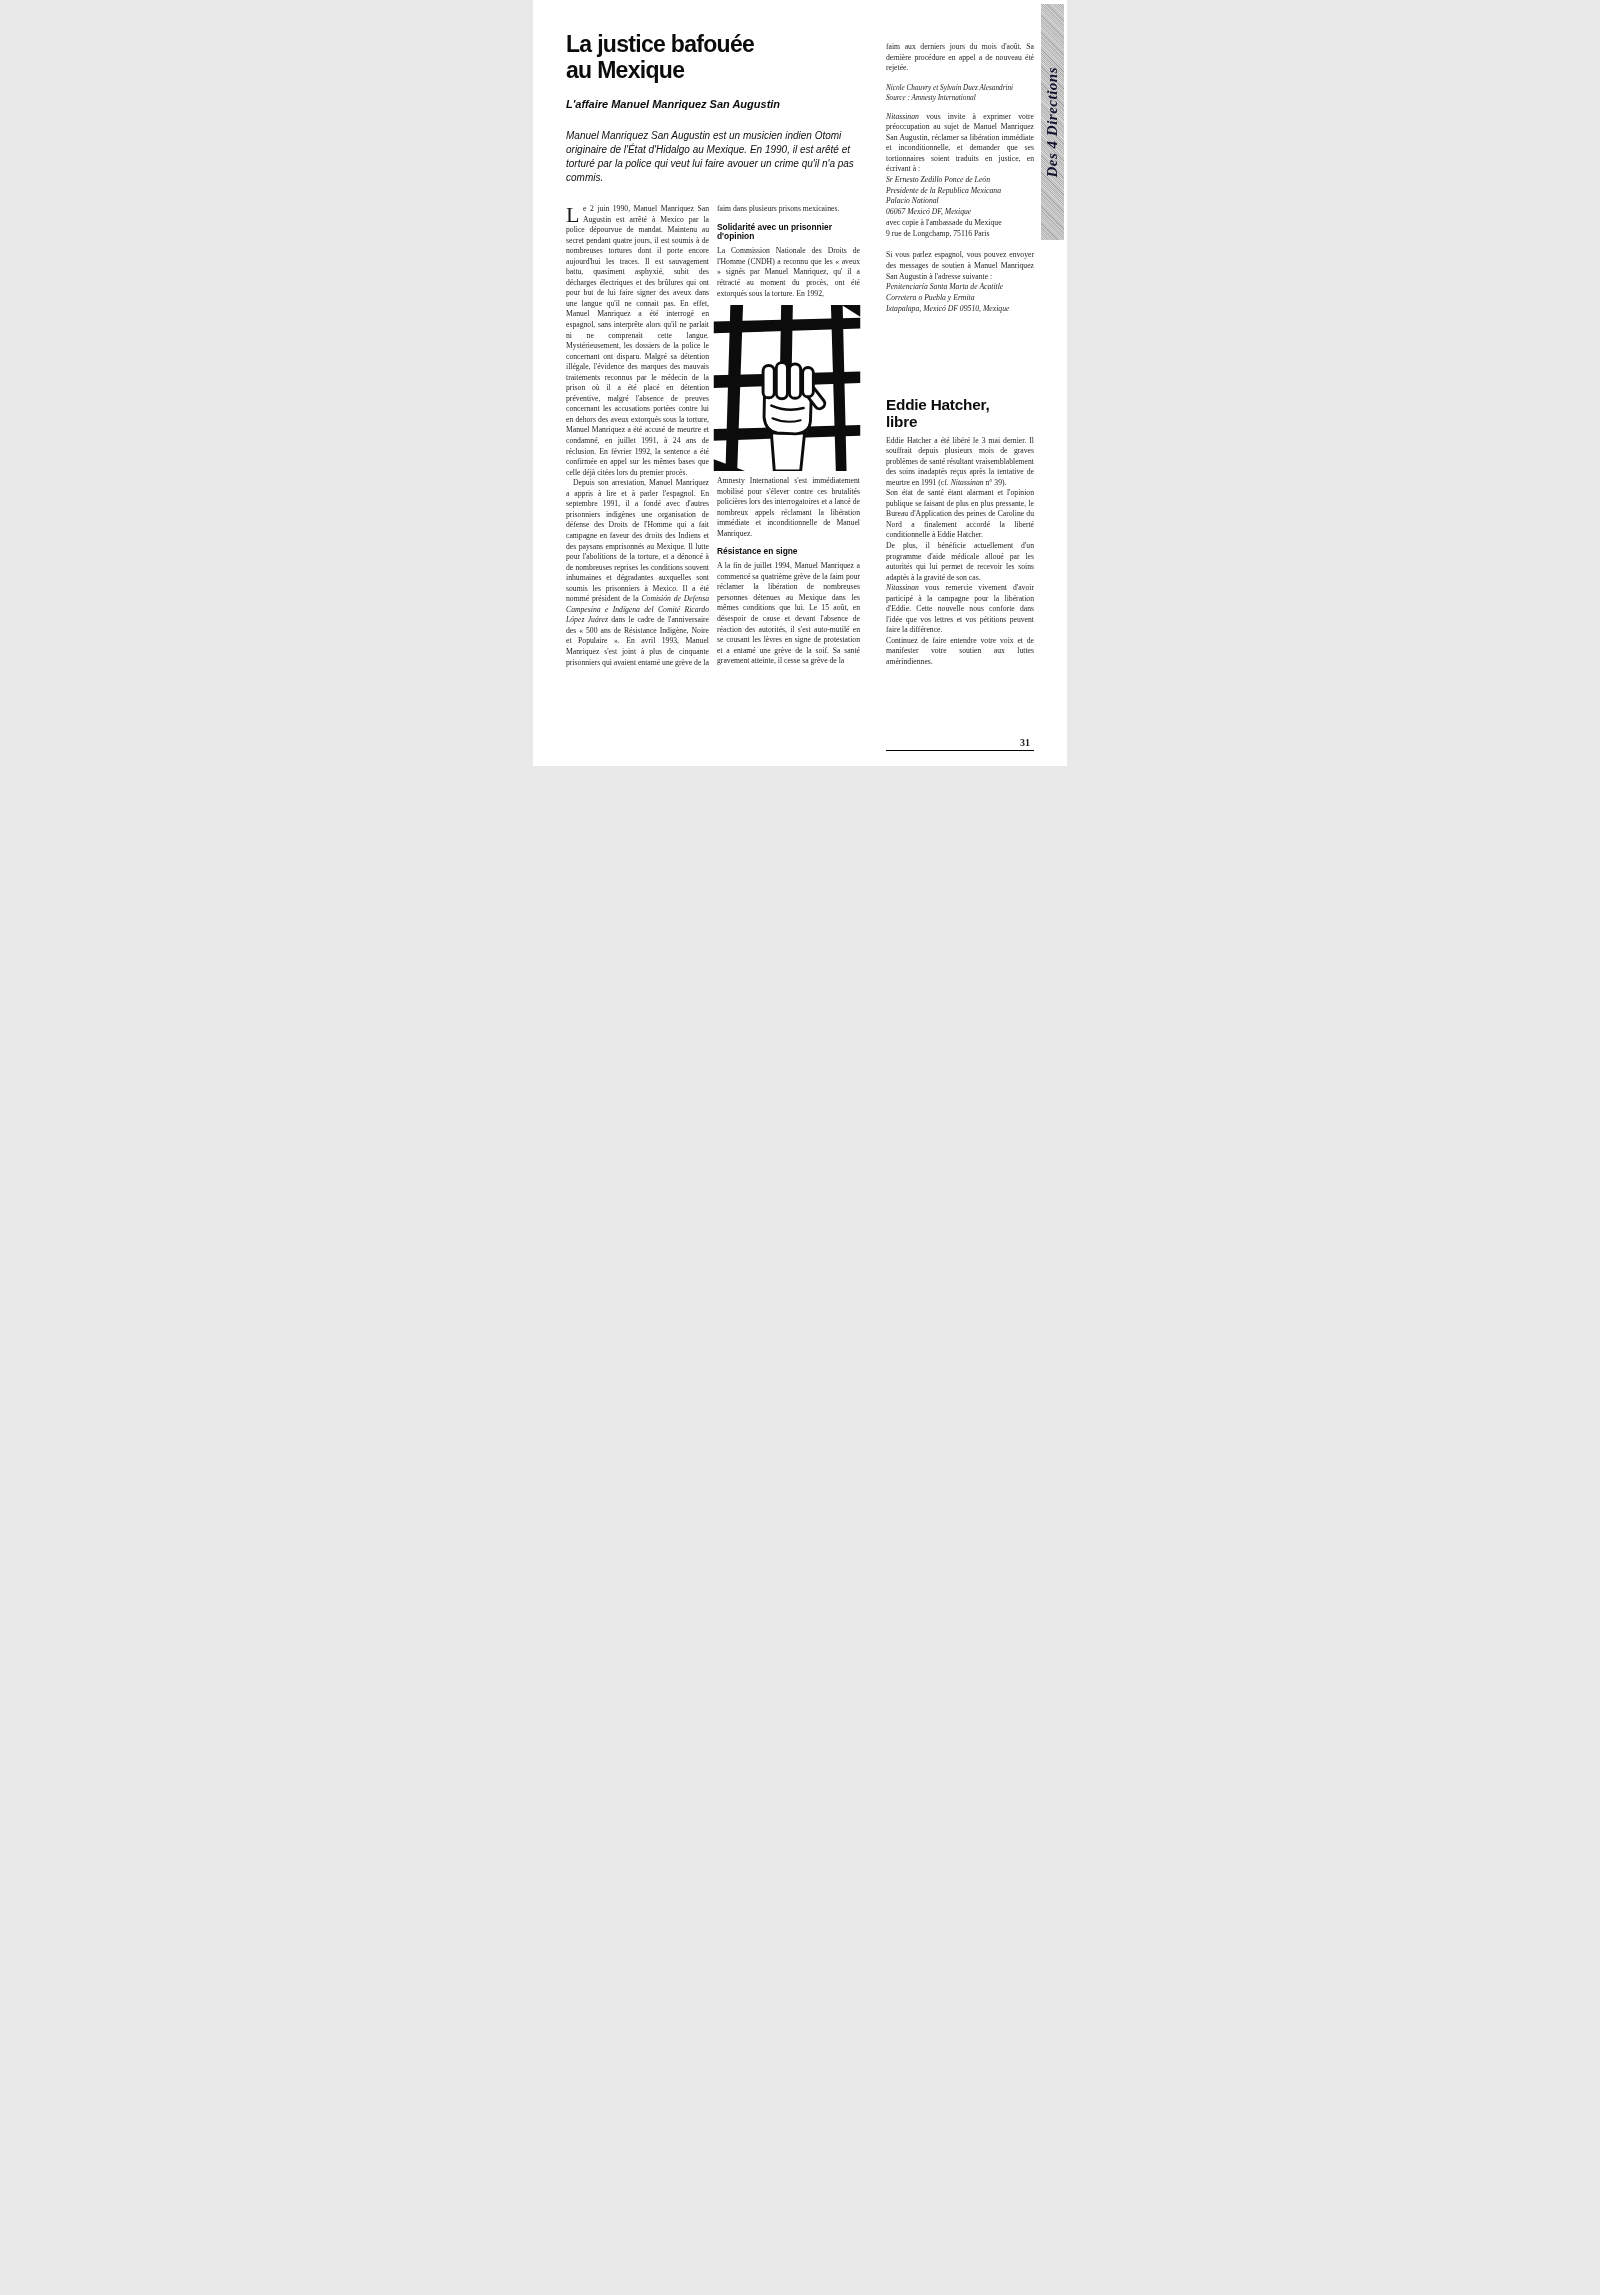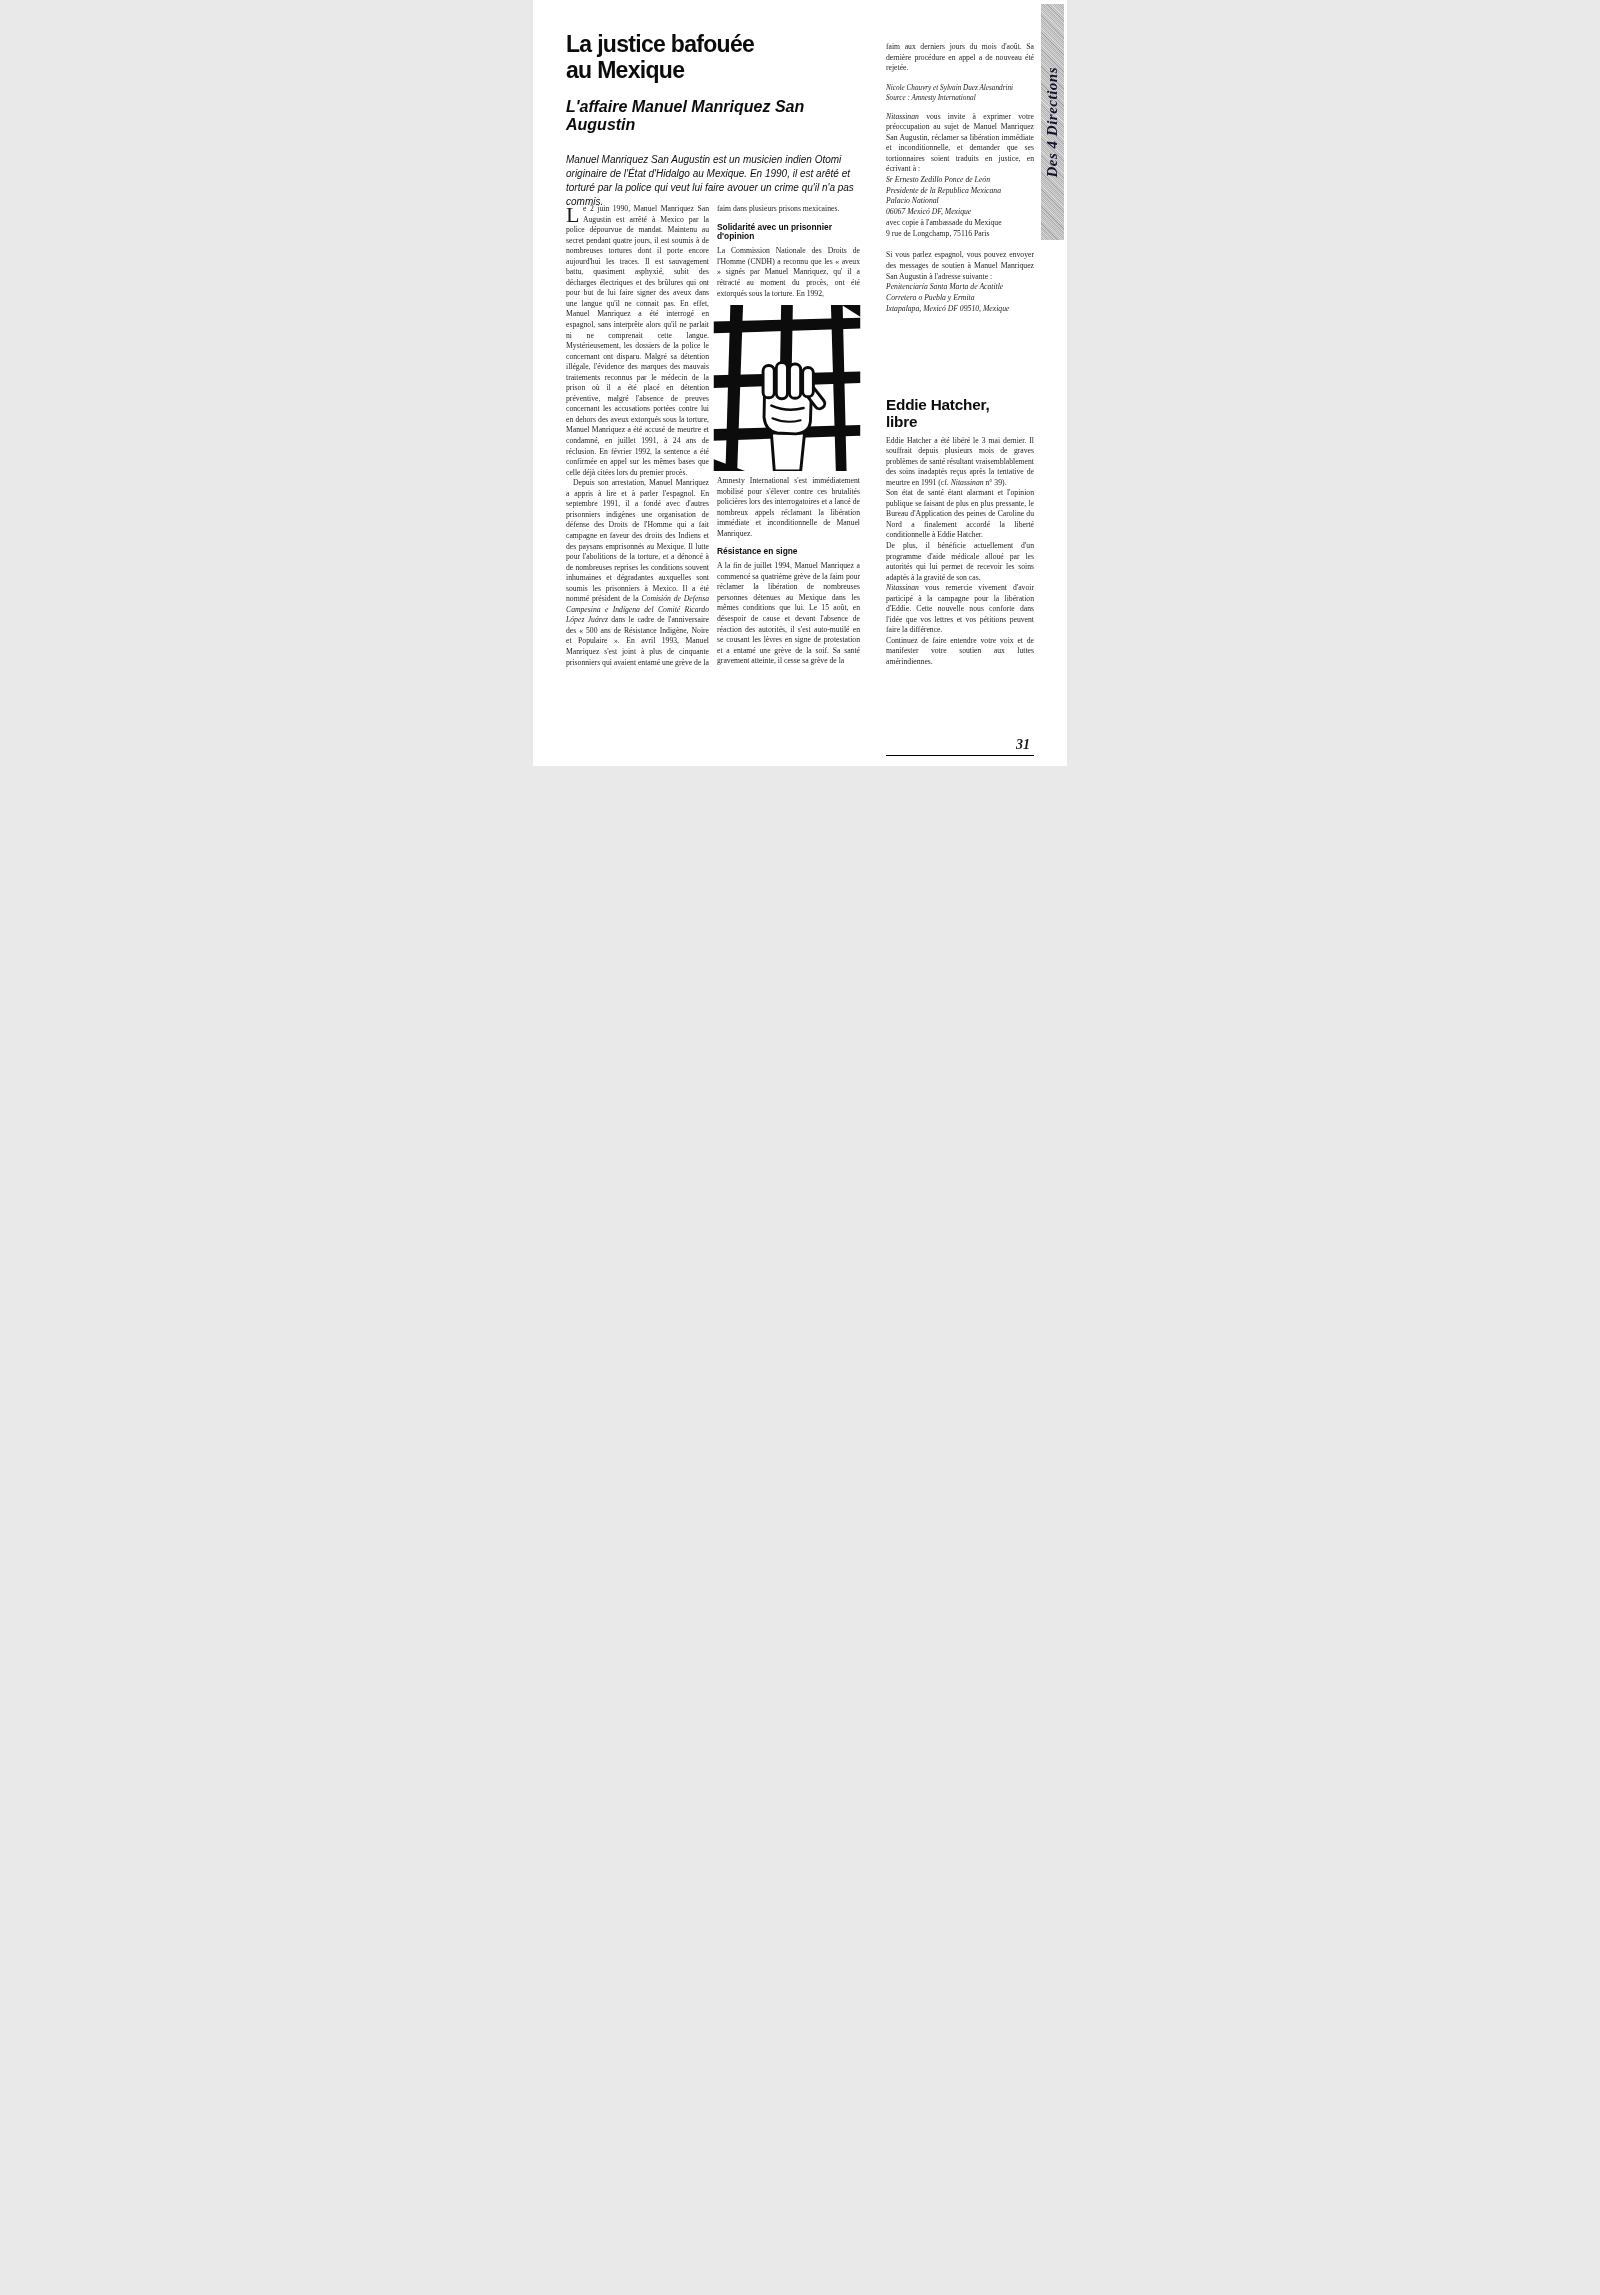--- a/index.html
+++ b/index.html
@@ -21,21 +21,21 @@
   }
 
   
   .title-block { position: absolute; left: 33px; top: 31px; width: 307px; }
   .main-title {
     font-family: "Liberation Sans", sans-serif; font-weight: bold; font-size: 23px;
     line-height: 1.13; letter-spacing: -0.7px; color: #0c0c0c; margin: 0;
   }
   .subtitle {
     font-family: "Liberation Sans", sans-serif; font-weight: bold; font-style: italic;
-    font-size: 16px; color: #0c0c0c; margin-top: 15px;
+    font-size: 11px; color: #0c0c0c; margin-top: 15px;
   }
   .intro {
     font-family: "Liberation Sans", sans-serif; font-style: italic; font-size: 10px;
     line-height: 1.4; margin-top: 19px; width: 300px; color: #0f0f0f;
   }
 
   .col { position: absolute; font-size: 7.7px; line-height: 1.37; text-align: justify; }
   .col1 { left: 33px;  top: 204px; width: 143px; }
   .col2 { left: 184px; top: 204px; width: 143px; }
   .col3 { left: 353px; top: 42px;  width: 148px; }
@@ -58,21 +58,21 @@
   .addr-note { text-align: left; line-height: 1.4; }
   .gap-para { margin-top: 11px; }
 
   .eddie { margin-top: 83px; }
   .eddie-title {
     font-family: "Liberation Sans", sans-serif; font-weight: bold; font-size: 15.3px;
     line-height: 1.08; letter-spacing: -0.2px; text-align: left; color: #0c0c0c; margin: 0 0 5px;
   }
 
   .footer { position: absolute; left: 353px; top: 737px; width: 148px; text-align: right; }
-  .page-number { font-style: italic; font-weight: bold; font-size: 14px; padding-right: 4px; }
+  .page-number { font-weight: bold; font-size: 10px; padding-right: 4px; }
   .footer-rule { height: 1.5px; background: #000; margin-top: 1.5px; }
 </style>
 </head>
 <body>
 
 <div class="page">
 
   <aside class="banner">
     <span class="banner-label">Des 4 Directions</span>
   </aside>

